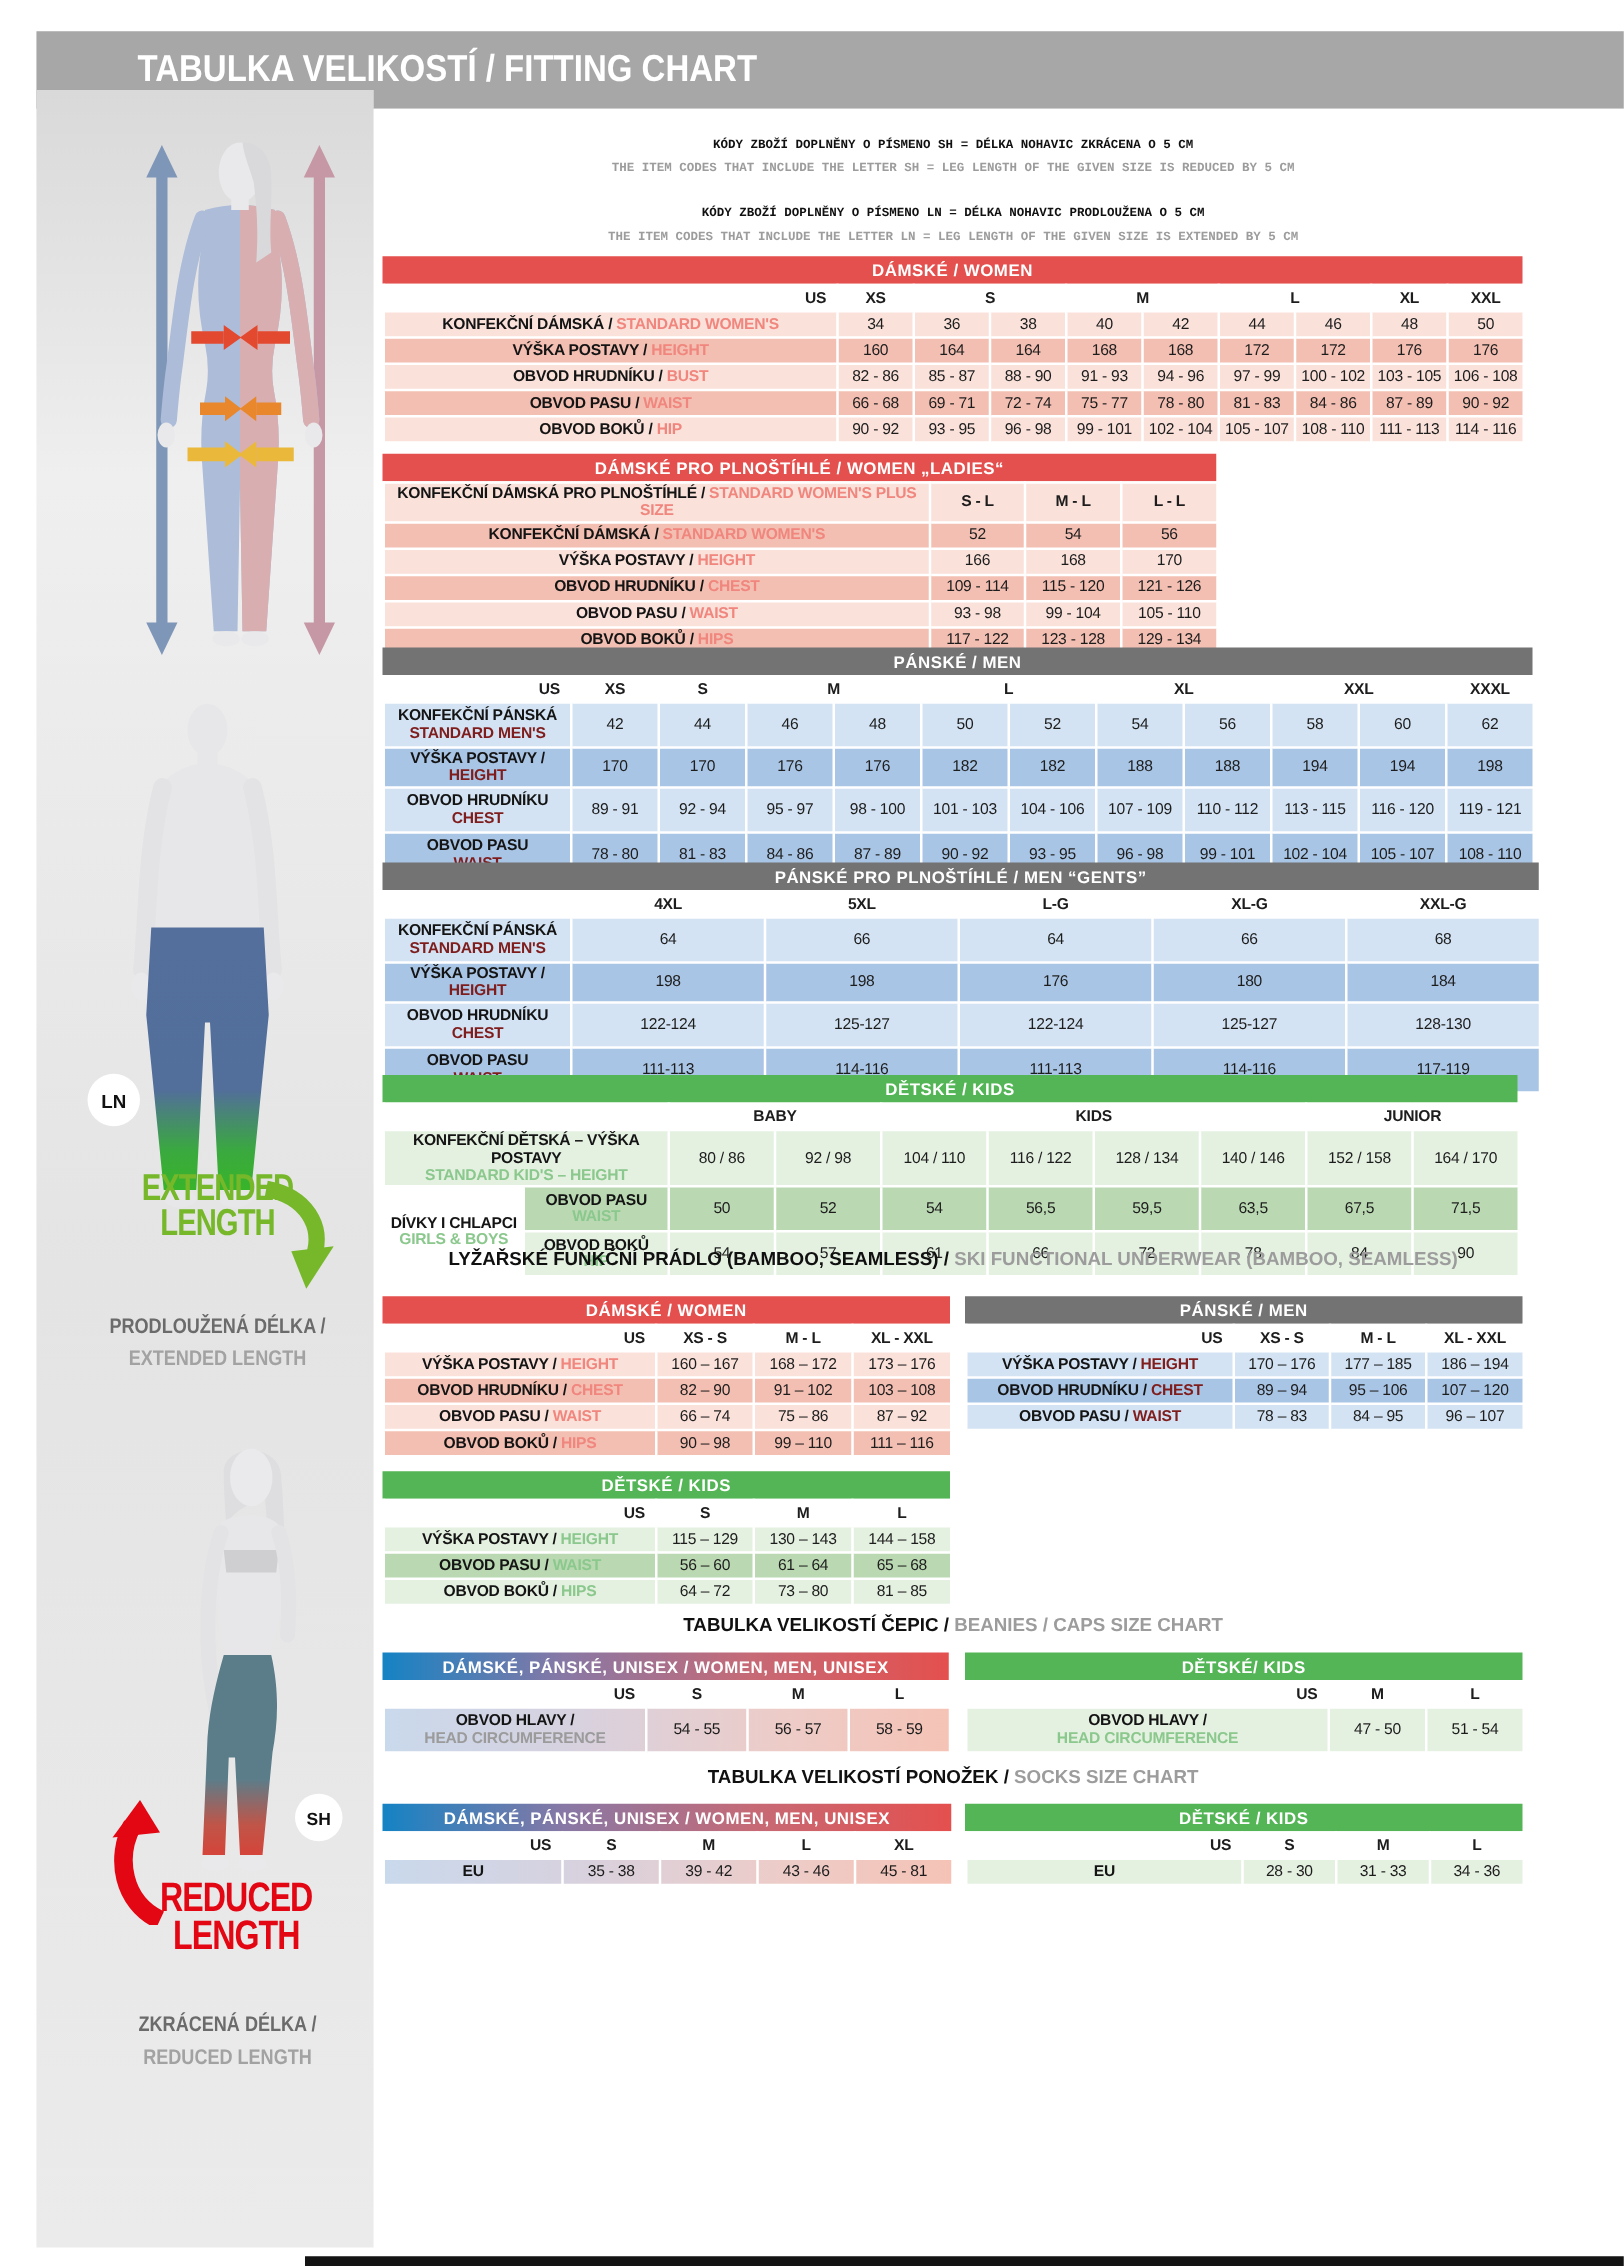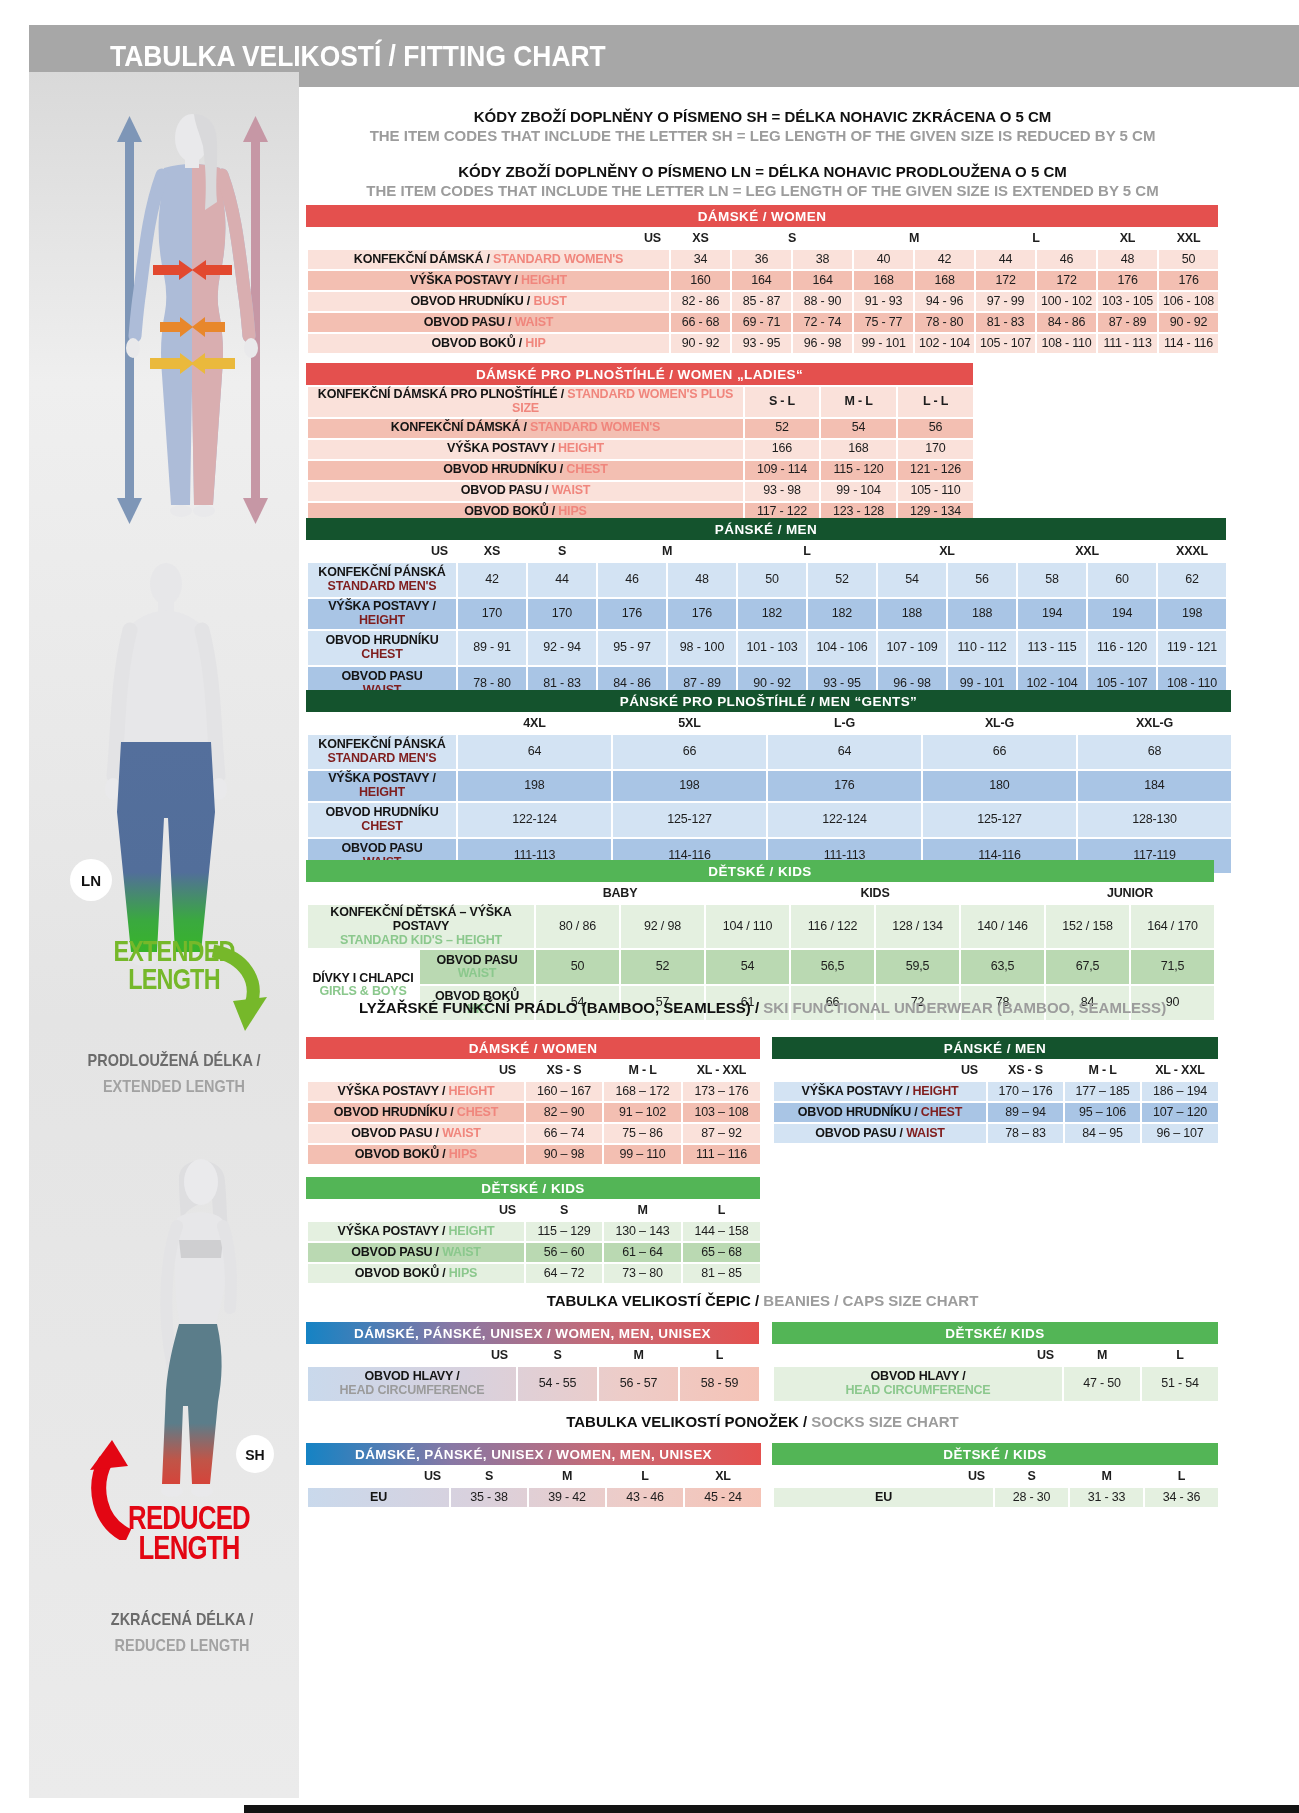--- a/index.html
+++ b/index.html
@@ -14,21 +14,21 @@
   .bigtxt{left:0;width:290px;text-align:center;font-weight:bold;line-height:.92;
         transform:scaleX(.78);transform-origin:center;letter-spacing:-1px;}
   .bigtxt.green{color:#76b82a;font-size:30px;top:865px;}
   .bigtxt.red{color:#e30613;font-size:33px;top:1431px;left:15px;}
   .subtxt{left:0;width:290px;text-align:center;font-weight:bold;font-size:17px;line-height:1.55;
         transform:scaleX(.85);transform-origin:center;}
   .subtxt .cs{color:#6b6b6b;display:block;}
   .subtxt .en{color:#a2a2a2;display:block;}
   .main{position:absolute;top:87px;left:270px;width:1029px;height:1726px;background:#fff;}
   .main > *{position:absolute;}
-  .instructions{left:7px;top:20px;width:913px;text-align:center;font-weight:bold;font-size:15px;line-height:19px;}
+  .instructions{left:7px;top:20px;width:913px;text-align:center;font-weight:bold;font-size:10px;line-height:19px;font-family:Liberation Mono, monospace;}
   .instructions .cs{color:#101010;}
   .instructions .en{color:#9c9c9c;}
   .instructions .gap{margin-top:17px;}
   .heading{left:7px;width:913px;text-align:center;font-weight:bold;font-size:15px;}
   .heading .cs{color:#101010;}
   .heading .en{color:#9c9c9c;}
   
   .tbl table{border-collapse:collapse;table-layout:fixed;width:100%;}
   .tbl-title{color:#fff;font-weight:bold;font-size:13.5px;text-align:center;height:22px;line-height:23px;letter-spacing:.4px;}
   .tbl td{border:2px solid #fff;text-align:center;font-size:12.5px;color:#1d1d1d;
@@ -39,21 +39,21 @@
   .lab-cs{font-weight:bold;color:#141414;}
   .lab-en{font-weight:bold;}
   .lab-en.stacked{display:block;}
   .val-cell.bold{font-weight:bold;}
   tr.row-stack td{height:32px;}
   .side-cell{background:#fff !important;}
   .t-red .tbl-title{background:#e4504e;}
   .t-red tr.light td{background:#fae1da;}
   .t-red tr.dark td{background:#f3bfb2;}
   .t-red .lab-en{color:#f0867d;}
-  .t-blue .tbl-title{background:#14532d;}
+  .t-blue .tbl-title{background:#737373;}
   .t-blue tr.light td{background:#d3e3f3;}
   .t-blue tr.dark td{background:#a9c5e5;}
   .t-blue .lab-en{color:#7f1d1d;}
   .t-green .tbl-title{background:#53b556;}
   .t-green tr.light td{background:#e4f0e0;}
   .t-green tr.dark td{background:#bad9b2;}
   .t-green .lab-en{color:#8bc88d;}
   .t-grad .tbl-title{background:linear-gradient(90deg,#1583c4,#8878a5 32%,#c66a76 65%,#e4504e);}
   .t-grad tr.light{background:linear-gradient(90deg,#c9d9ec,#d8d1de 35%,#edccc8 70%,#f5c3b6);}
   .t-grad tr.light td{background:transparent;}
@@ -738,21 +738,21 @@
               <td class="head-cell" colspan="1">S</td>
               <td class="head-cell" colspan="1">M</td>
               <td class="head-cell" colspan="1">L</td>
               <td class="head-cell" colspan="1">XL</td>
             </tr>
             <tr class="light">
               <td class="label-cell"><span class="lab-cs">EU</span><span class="lab-en"></span></td>
               <td class="val-cell">35 - 38</td>
               <td class="val-cell">39 - 42</td>
               <td class="val-cell">43 - 46</td>
-              <td class="val-cell">45 - 24</td>
+              <td class="val-cell">45 - 81</td>
             </tr>
           </tbody>
         </table>
       </div>
     <div class="tbl t-green" style="top:1356px;left:473px;width:446px;">
         <div class="tbl-title">DĚTSKÉ / KIDS</div>
         <table>
           <colgroup>
             <col style="width:221px">
             <col style="width:75px">

